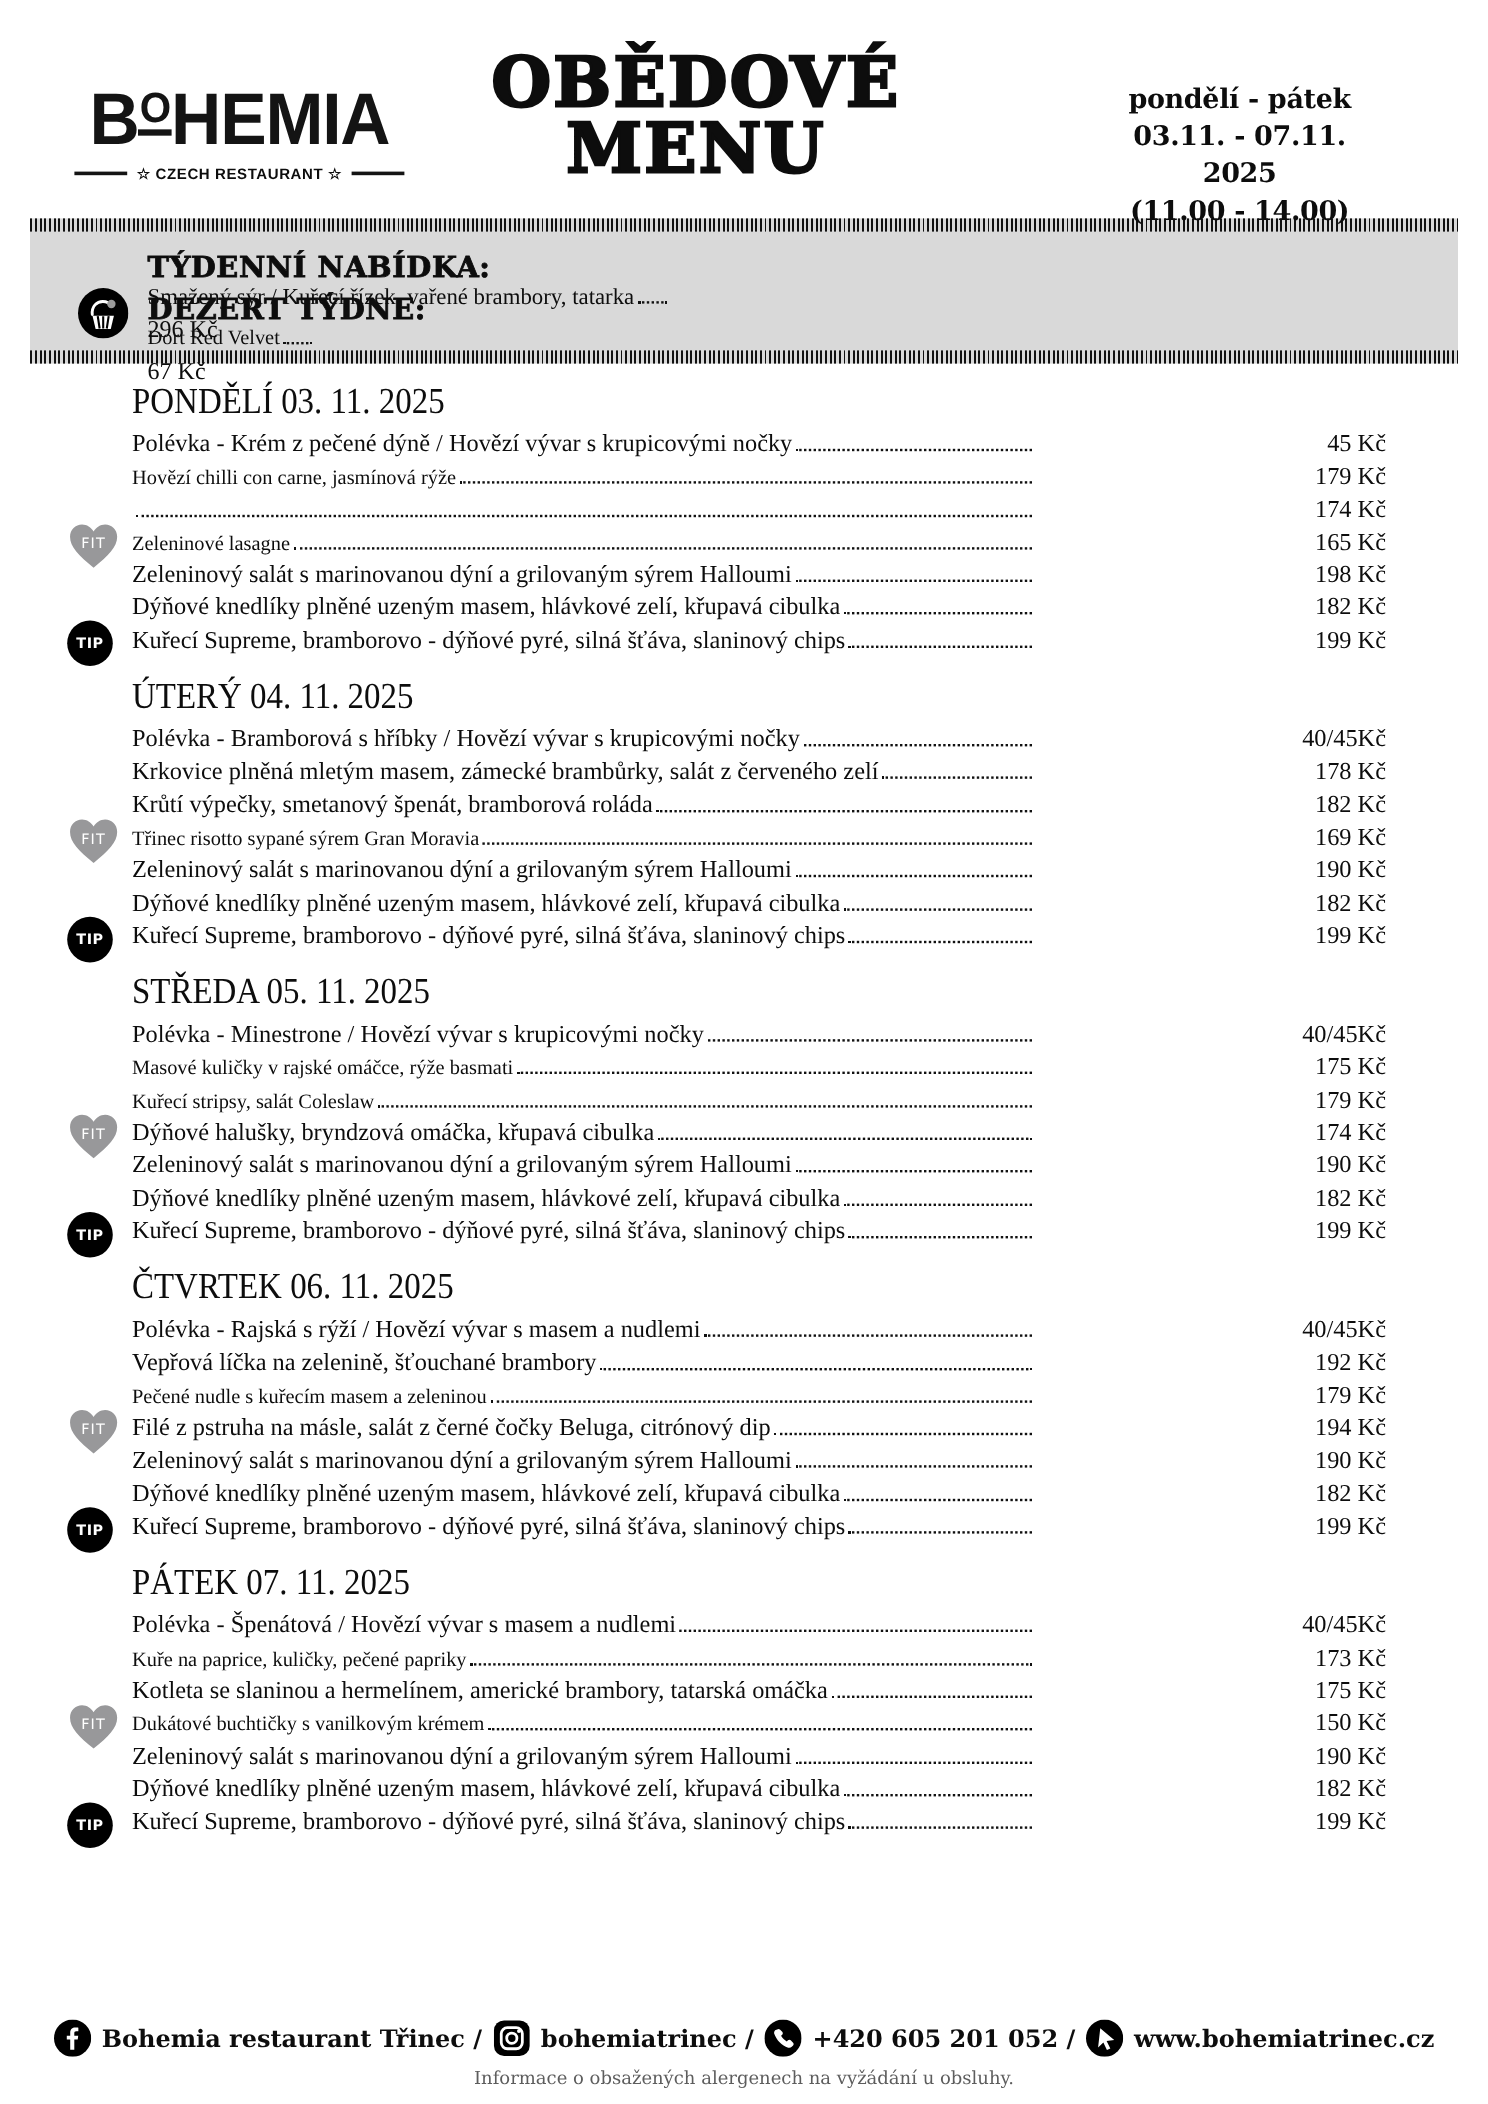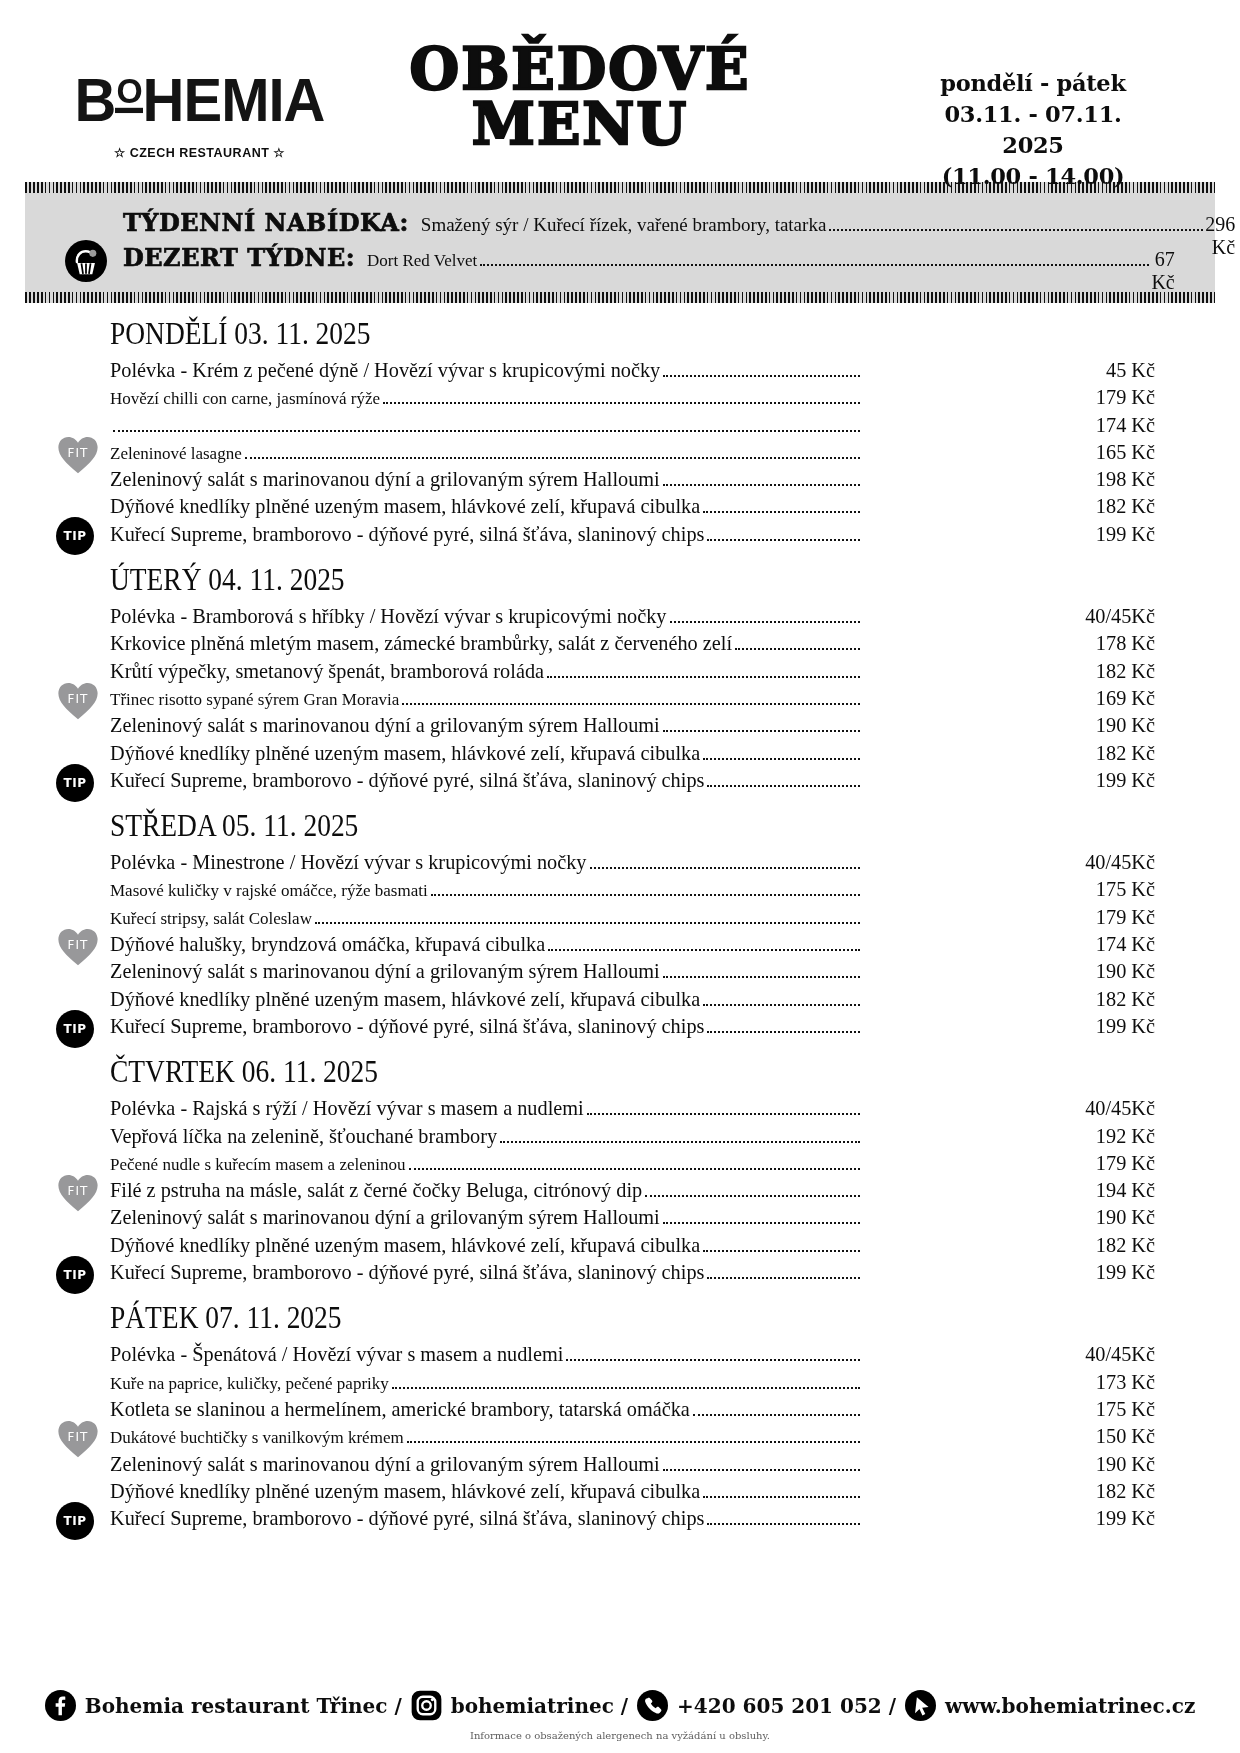--- a/index.html
+++ b/index.html
@@ -8,38 +8,38 @@
          font-family:"Liberation Serif", serif; }
 
   
   .header { position:relative; height:182px; }
   .logo-block { position:absolute; left:62px; top:70px; width:275px; text-align:center; }
   .logo-word { font-family:"Liberation Sans", sans-serif; font-weight:700;
                font-size:58px; letter-spacing:-1px; color:#141414; line-height:1;
                white-space:nowrap; transform:scaleY(1.05); transform-origin:top left;}
   .logo-o { display:inline-block; font-size:0.58em; vertical-align:18px;
             border-bottom:5px solid #141414; padding:0 1px 2px 1px; line-height:.8; }
-  .logo-sub { display:flex; align-items:center; gap:8px; margin-top:9px;flex-direction:column; }
+  .logo-sub { display:flex; align-items:center; gap:8px; margin-top:9px; }
   .logo-sub .rule { flex:1; height:3px; background:#141414; }
   .logo-sub .txt { font-family:"Liberation Sans", sans-serif; font-weight:700;
                    font-size:12.5px; letter-spacing:.5px; white-space:nowrap; }
   .title-block { position:absolute; left:350px; width:460px; top:42px; text-align:center;
                  font-family:"DejaVu Serif", serif; font-weight:900; font-size:57px;
                  line-height:.96; letter-spacing:2px; -webkit-text-stroke:2.4px #0d0d0d; }
   .validity { position:absolute; right:92px; top:68px; width:230px; text-align:center;
               font-family:"DejaVu Serif", serif; font-weight:700; font-size:22.5px;
               line-height:1.38; letter-spacing:-0.3px; }
   .validity .v1 { font-weight:600; }
 
   
   .banner { margin:0 25px; background:#d9d9d9;
             border-top:11px solid transparent; border-bottom:11px solid transparent;
             border-image:repeating-linear-gradient(90deg,#111 0 1.6px,transparent 1.6px 3.8px) 11;
             padding:15px 60px 14px 98px; }
-  .banner-row { display:flex; align-items:baseline; height:35px; position:relative; }
+  .banner-row { display:flex; align-items:baseline; height:35px; position:relative;flex-direction:column; }
   .banner-label { font-family:"DejaVu Serif", serif; font-weight:900; font-size:24px;
                   letter-spacing:.5px; -webkit-text-stroke:.7px #0d0d0d; white-space:nowrap;
                   margin-right:12px; }
   .banner-main { display:flex; align-items:baseline; flex:0 0 76%; }
   .banner-name { font-size:19px; white-space:nowrap; }
   .banner-name.sm { font-size:17px; }
   .banner-price { flex:1; text-align:right; font-size:20px; }
   .cupcake { position:absolute; left:-58px; top:50%; transform:translateY(-50%);
              width:42px; height:42px; }
 
@@ -63,21 +63,21 @@
   .badge-fit svg { width:44px; height:40px; display:block; }
   .badge-fit i { position:absolute; left:0; right:0; top:11px; text-align:center;
                  font-style:normal; color:#fff; font-family:"DejaVu Sans", sans-serif;
                  font-weight:400; font-size:12px; letter-spacing:1px; }
 
   
   .footer { position:absolute; left:0; right:0; bottom:12px; text-align:center; }
   .social-line { display:flex; justify-content:center; align-items:center; gap:9px;
                  font-family:"DejaVu Serif", serif; font-weight:600; font-size:20px; }
   .social-line svg { width:31px; height:31px; display:block; }
-  .allergy { margin-top:9px; font-family:"DejaVu Serif", serif; font-size:10px; color:#5d5d5d; }
+  .allergy { margin-top:9px; font-family:"DejaVu Serif", serif; font-size:15px; color:#5d5d5d; }
 </style>
 </head>
 <body>
 
 <div class="header">
   <div class="logo-block">
     <div class="logo-word"><span>B</span><span class="logo-o">O</span><span>HEMIA</span></div>
     <div class="logo-sub">
       <span class="rule"></span>
       <span class="txt">☆ CZECH RESTAURANT ☆</span>

